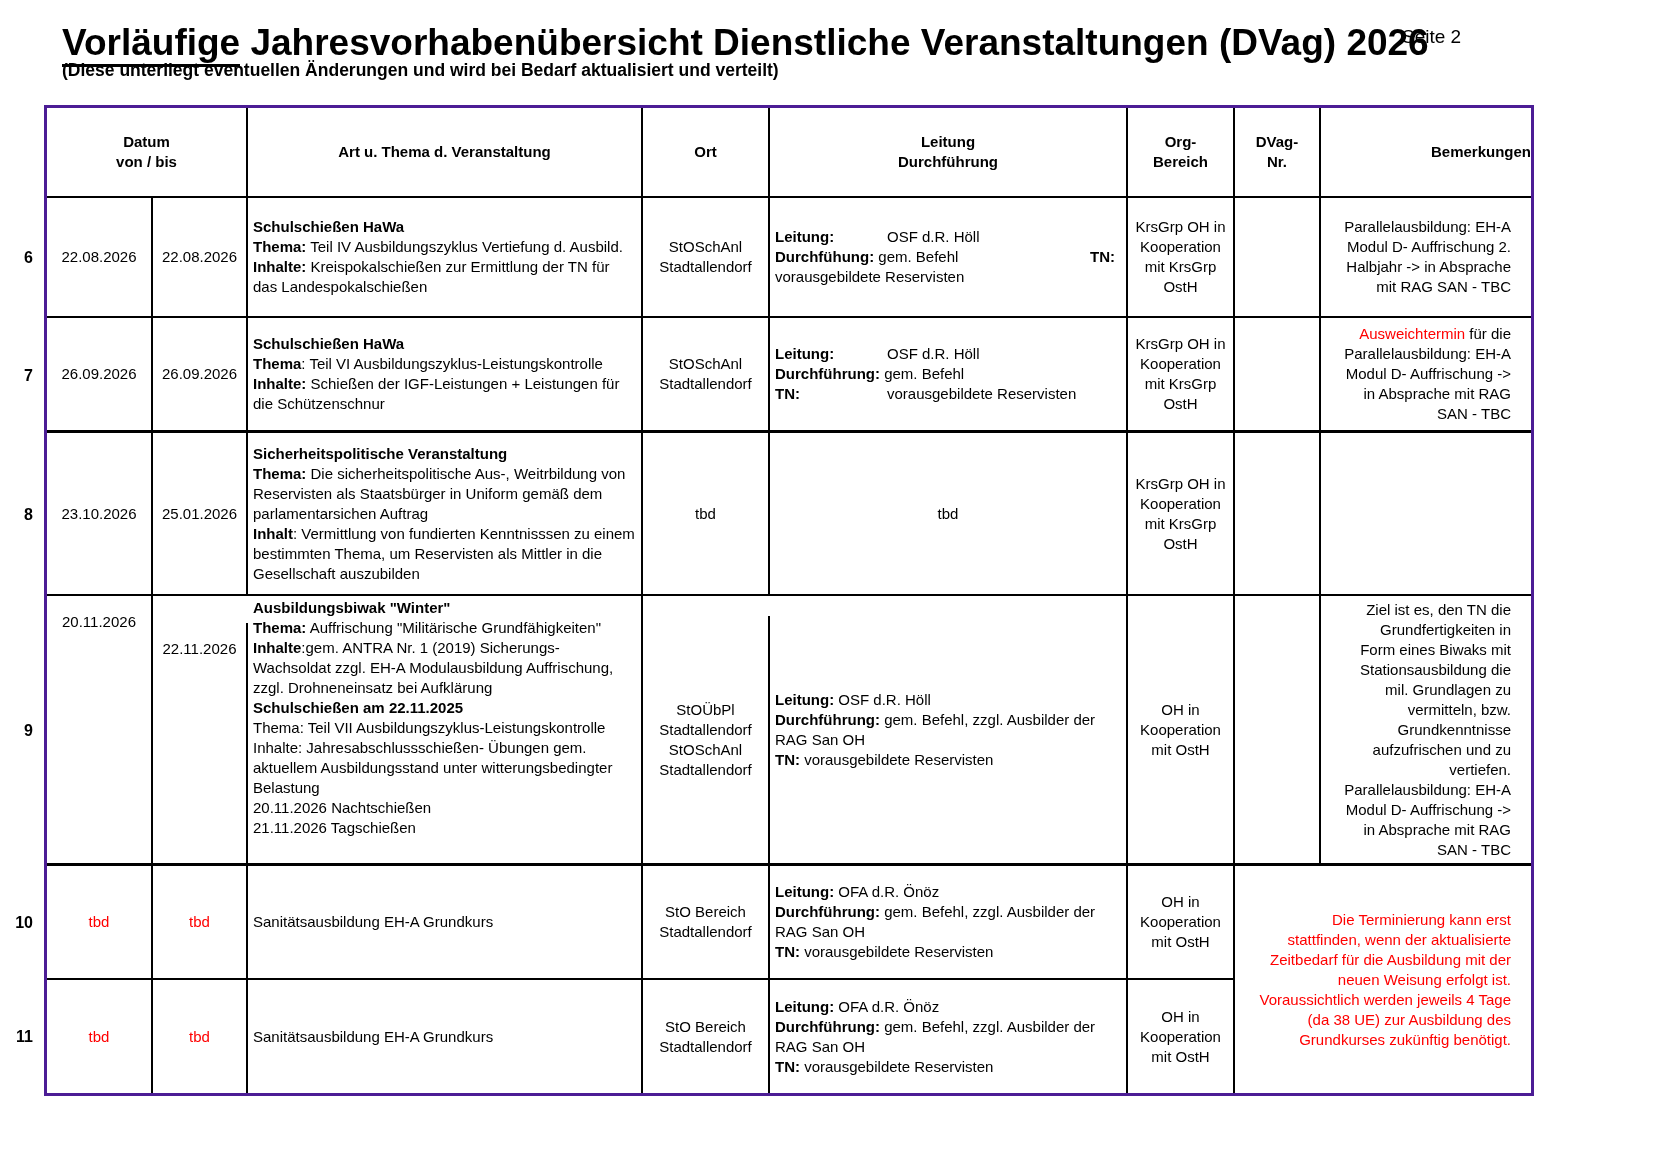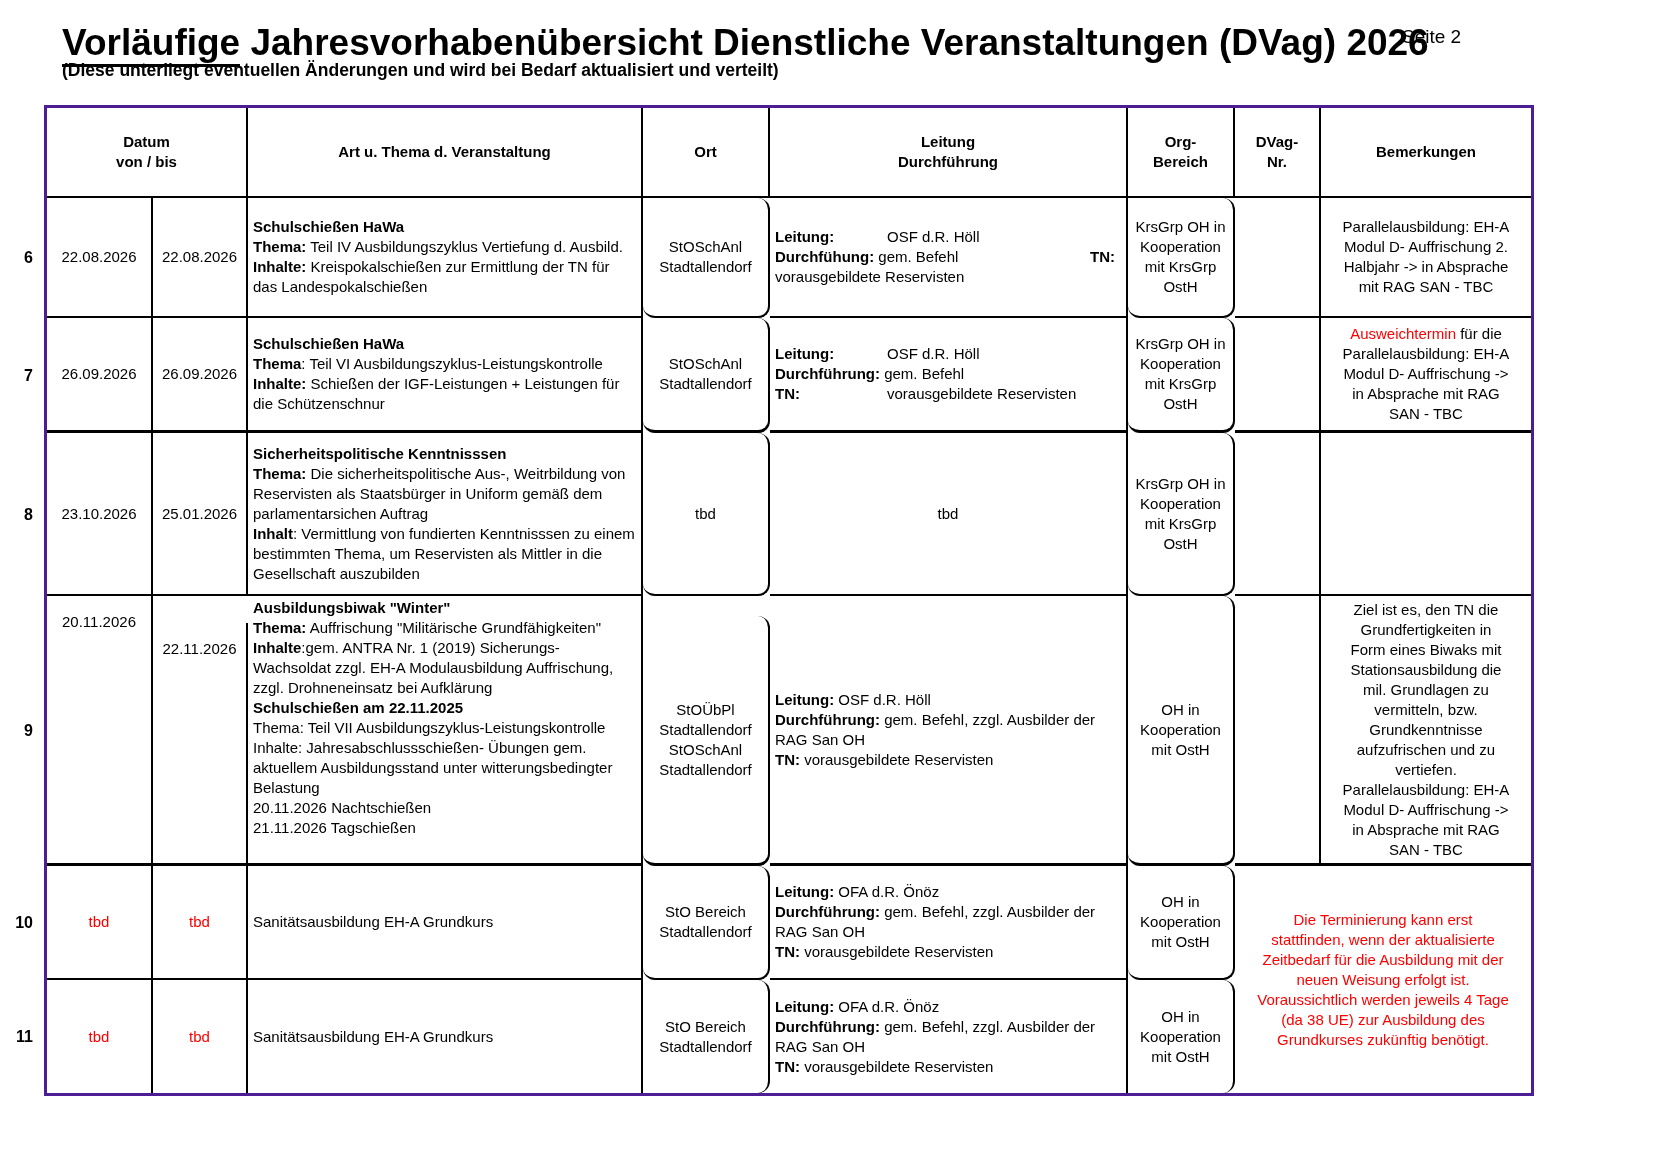--- a/index.html
+++ b/index.html
@@ -12,24 +12,24 @@
   .grid{position:absolute;left:44px;top:105px;display:grid;
         grid-template-columns:106px 95px 395px 127px 358px 107px 86px 210px;
         grid-template-rows:90px 120px 115px 163px 270px 114px 113px;
         border:3px solid #4c1d95;background:#fff;}
   .cell{border-right:2px solid #000;border-bottom:2px solid #000;font-size:15px;line-height:20px;
         box-sizing:border-box;overflow:hidden;}
   .hdr{font-weight:bold;text-align:center;display:flex;flex-direction:column;justify-content:center;white-space:pre-line;}
   .vc{display:flex;flex-direction:column;justify-content:center;}
   .vtop{display:flex;flex-direction:column;justify-content:flex-start;padding-top:16px;}
   .ctr{text-align:center;}
-  .pre{white-space:pre-line;border-radius:12px;}
+  .pre{white-space:pre-line;}
   .padA{padding:2px 5px;}
   .padB{padding:2px 20px;}
-  .noR{border-right:none !important;}
+  .noR{border-right:none !important;text-align:right;}
   .noB{border-bottom:none !important;}
   .thickB{border-bottom-width:3px !important;}
   .red{color:#ff0000;}
   .b{font-weight:bold;}
   .line{position:relative;}
   .tabw{display:inline-block;}
   .fr{position:absolute;right:6px;top:0;}
   .rownum{position:absolute;left:0;width:33px;text-align:right;font-weight:bold;font-size:16px;
           transform:translateY(-50%);}
 </style>
@@ -92,21 +92,21 @@
 Kooperation
 mit KrsGrp
 OstH</div>
     <div class="cell vc ctr thickB" style="grid-area: 3 / 7;"></div>
     <div class="cell vc ctr padB noR thickB" style="grid-area: 3 / 8;">
       <div class="line"><span class="red">Ausweichtermin</span><span> für die Parallelausbildung: EH-A Modul D- Auffrischung -&gt; in Absprache mit RAG SAN - TBC</span></div>
     </div>
     <div class="cell vc ctr" style="grid-area: 4 / 1;">23.10.2026</div>
     <div class="cell vc ctr" style="grid-area: 4 / 2;">25.01.2026</div>
     <div class="cell vc padA" style="grid-area: 4 / 3;">
-      <div class="line"><span class="b">Sicherheitspolitische Kenntnisssen</span></div>
+      <div class="line"><span class="b">Sicherheitspolitische Veranstaltung</span></div>
       <div class="line"><span class="b">Thema:</span><span> Die sicherheitspolitische Aus-, Weitrbildung von Reservisten als Staatsbürger in Uniform gemäß dem parlamentarsichen Auftrag</span></div>
       <div class="line"><span class="b">Inhalt</span><span>: Vermittlung von fundierten Kenntnisssen zu einem bestimmten Thema, um Reservisten als Mittler in die Gesellschaft auszubilden</span></div>
     </div>
     <div class="cell vc ctr pre" style="grid-area: 4 / 4;">tbd</div>
     <div class="cell vc padA ctr" style="grid-area: 4 / 5;">
       <div class="line"><span>tbd</span></div>
     </div>
     <div class="cell vc ctr pre" style="grid-area: 4 / 6;">KrsGrp OH in
 Kooperation
 mit KrsGrp

